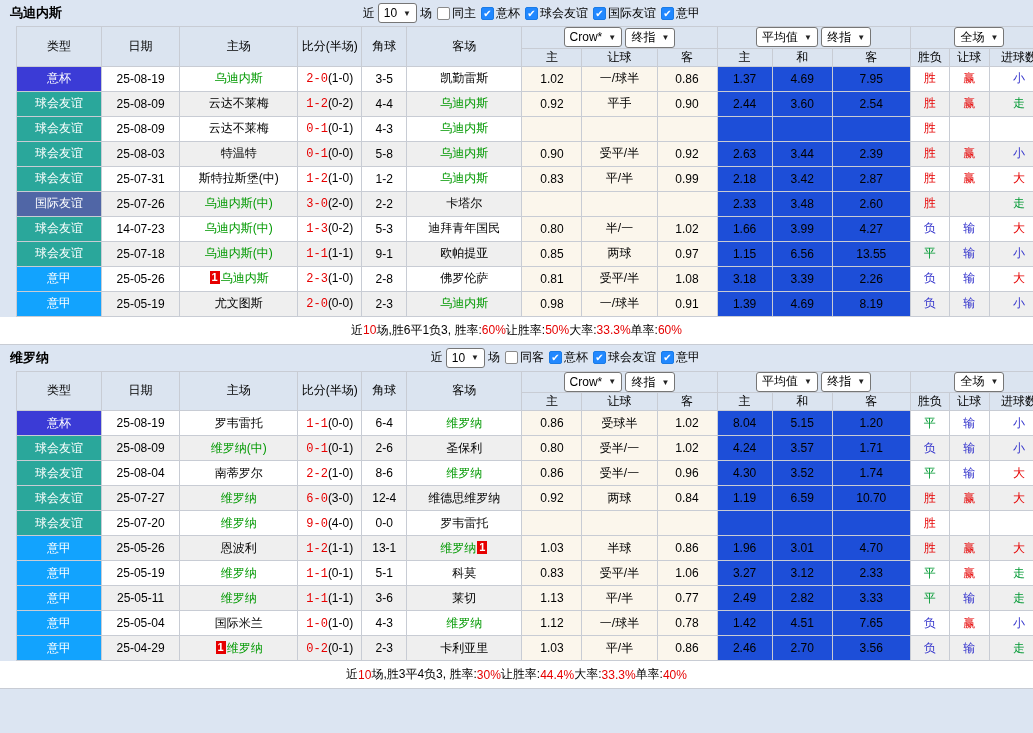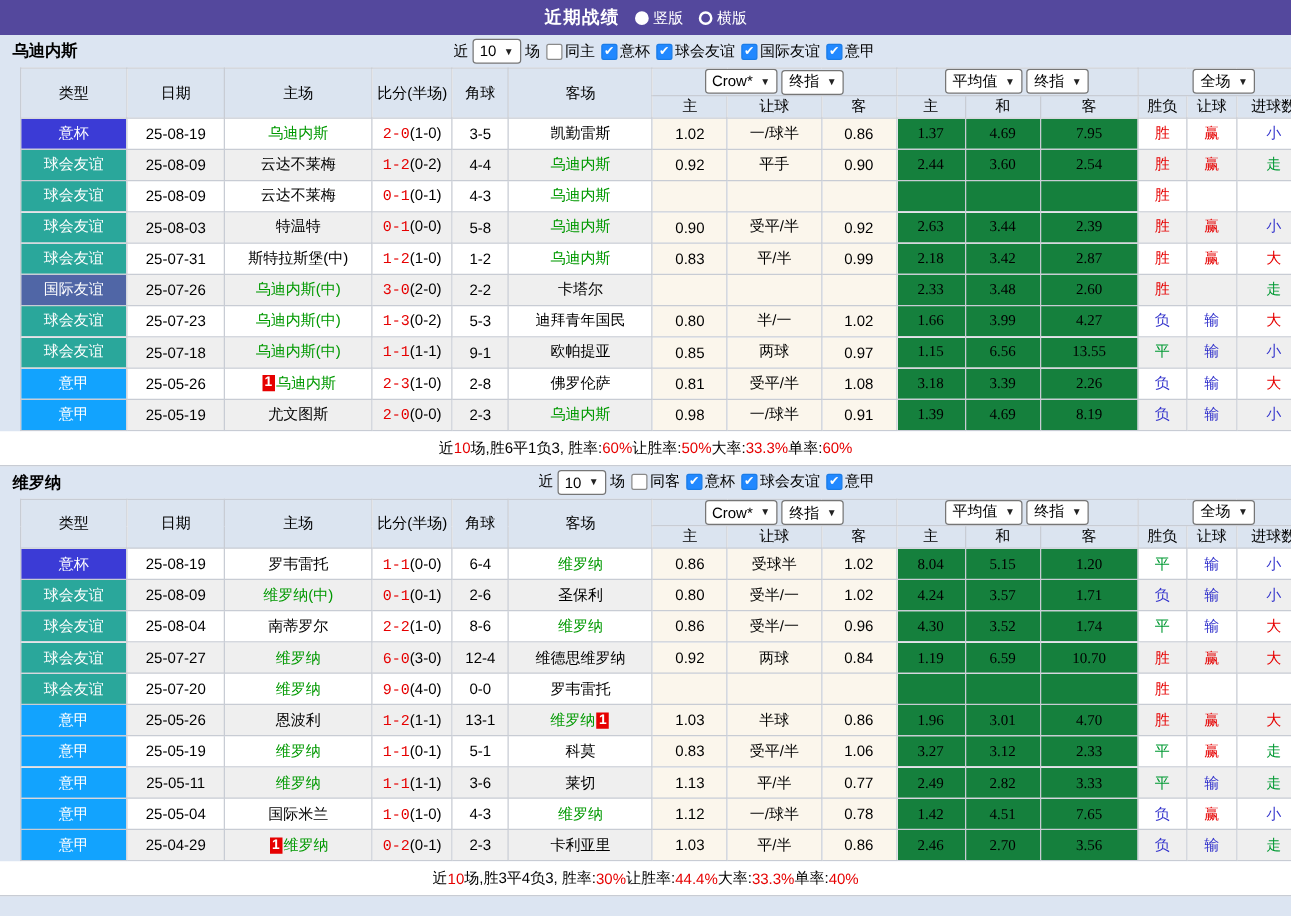--- a/index.html
+++ b/index.html
@@ -27,48 +27,37 @@
 
   
   table.results { width:1033px; table-layout:fixed; border-collapse:collapse; background:#fff; font-size:12px; color:#000;margin-left:16px; }
   table.results th, table.results td { border:1px solid #c8ccd4; text-align:center; padding:0; overflow:hidden; white-space:nowrap; }
   thead th { background:#dbe4f0; font-weight:normal; }
   tr.grp-row th { height:18px; }
   tr.sub-row th { height:15px; }
   tbody td { height:25px; }
   tbody tr.alt td { background:#efefef; }
   tbody td.cream, tbody tr.alt td.cream { background:#fbf6ec; }
-  tbody td.lblue, tbody tr.alt td.lblue { background:#15803d;font-family:Liberation Serif, serif; }
+  tbody td.lblue, tbody tr.alt td.lblue { background:#1d4ed8; }
   td.type-cell { color:#fff; }
   .tn { cursor:pointer; }
   .tn.focus { color:#009900; }
   .badge { display:inline-block; background:#e60000; color:#fff; font-weight:bold; font-size:11px; line-height:13px; padding:0 2px; margin:0 1px; vertical-align:1px; }
   .ft { color:#e60000;font-family:Liberation Mono, monospace; }
   .ht { color:#000; }
 
   
   .summary { height:28px; background:#fff; border-bottom:1px solid #c8ccd4; display:flex; align-items:center; justify-content:center; font-size:12px; color:#000; }
   .summary .red { color:#e60000; }
 </style>
 </head>
 <body>
 
 <div class="page">
 
-  <div class="titlebar">
-    <span class="title">近期战绩</span>
-    <span class="radio-opt on">
-      <span class="radio-dot"></span>
-      <span>竖版</span>
-    </span>
-    <span class="radio-opt">
-      <span class="radio-dot"></span>
-      <span>横版</span>
-    </span>
-  </div>
 
   <section>
     <div class="filter-bar">
       <span class="team-name">乌迪内斯</span>
       <span class="filter-controls">
           <span>近</span>
           <span class="sel">
             <span>10</span>
             <i class="car">▼</i>
           </span>
@@ -258,21 +247,21 @@
             <td class="cream"></td>
             <td class="lblue">2.33</td>
             <td class="lblue">3.48</td>
             <td class="lblue">2.60</td>
             <td style="color: rgb(230, 0, 0);">胜</td>
             <td></td>
             <td style="color: rgb(0, 153, 51);">走</td>
           </tr>
           <tr>
             <td class="type-cell" style="background: rgb(42, 167, 155);">球会友谊</td>
-            <td>25-07-23</td>
+            <td>14-07-23</td>
             <td><span class="tn focus">乌迪内斯(中)</span></td>
             <td><span class="ft">1-3</span><span class="ht">(0-2)</span></td>
             <td>5-3</td>
             <td><span class="tn">迪拜青年国民</span></td>
             <td class="cream">0.80</td>
             <td class="cream">半/一</td>
             <td class="cream">1.02</td>
             <td class="lblue">1.66</td>
             <td class="lblue">3.99</td>
             <td class="lblue">4.27</td>

